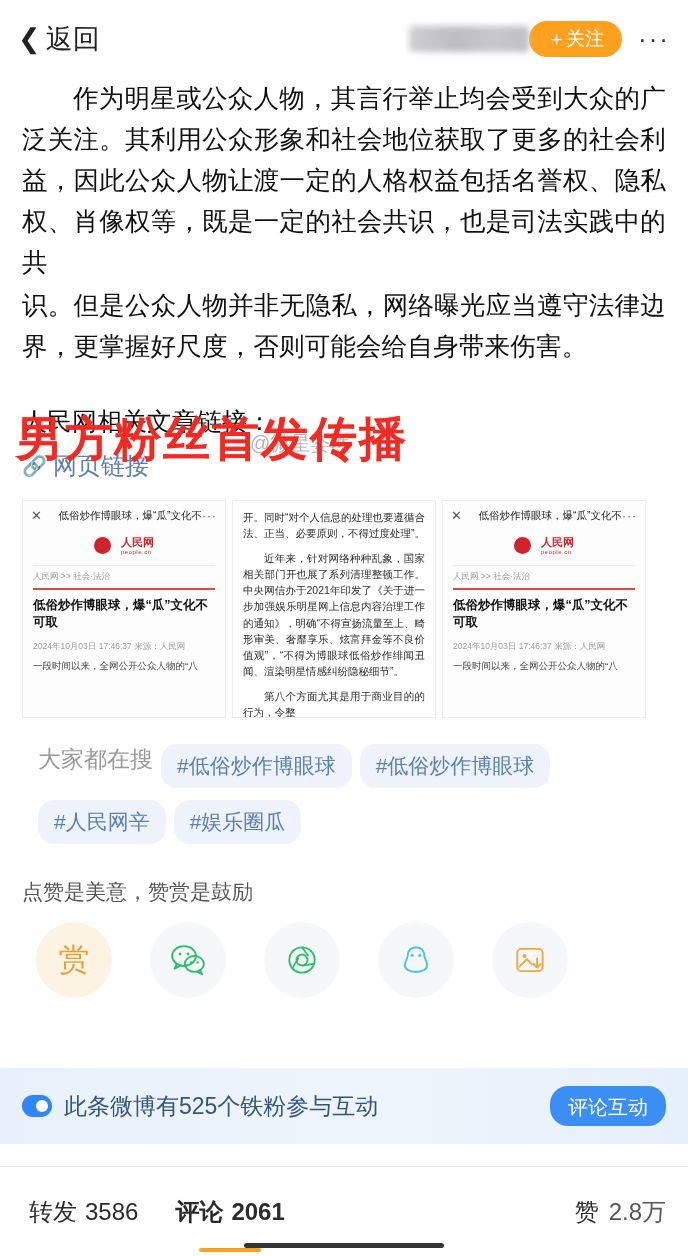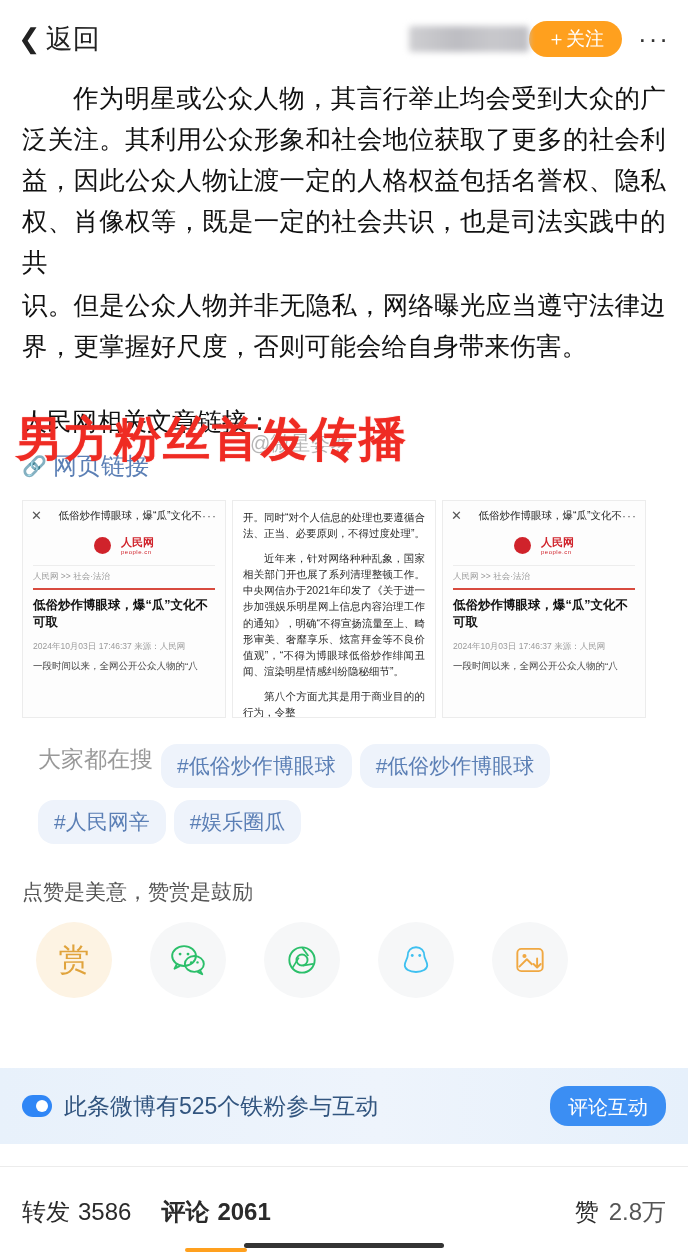--- a/index.html
+++ b/index.html
@@ -245,21 +245,21 @@
   .statsbar {
     position: absolute;
     left: 0; right: 0; bottom: 0;
     height: 90px;
     background: #fff;
     border-top: 1px solid #ececec;
     display: flex;
     align-items: center;
     padding: 0 22px;
   }
-  .stat { font-size: 24px; color: #2b2b2b; margin-right: 30px; display:flex; align-items:baseline; gap:8px; cursor:pointer;}
+  .stat { font-size: 24px; color: #2b2b2b; margin-right: 30px; display:flex; align-items:baseline; gap:8px; cursor:pointer;margin-left:7px;}
   .stat.active { font-weight: bold; position: relative; }
   .stat.active::after {
     content:"";
     position:absolute; left: 50%; transform: translateX(-50%);
     bottom: -24px; width: 62px; height: 4px; background:#FFA01E; border-radius:2px;
   }
   .stats-spacer { flex: 1; }
   .stat-like { font-size: 24px; color:#2b2b2b; display:flex; align-items:baseline; gap:10px;}
   .stat-like .num { color:#555; }
   .homebar {

